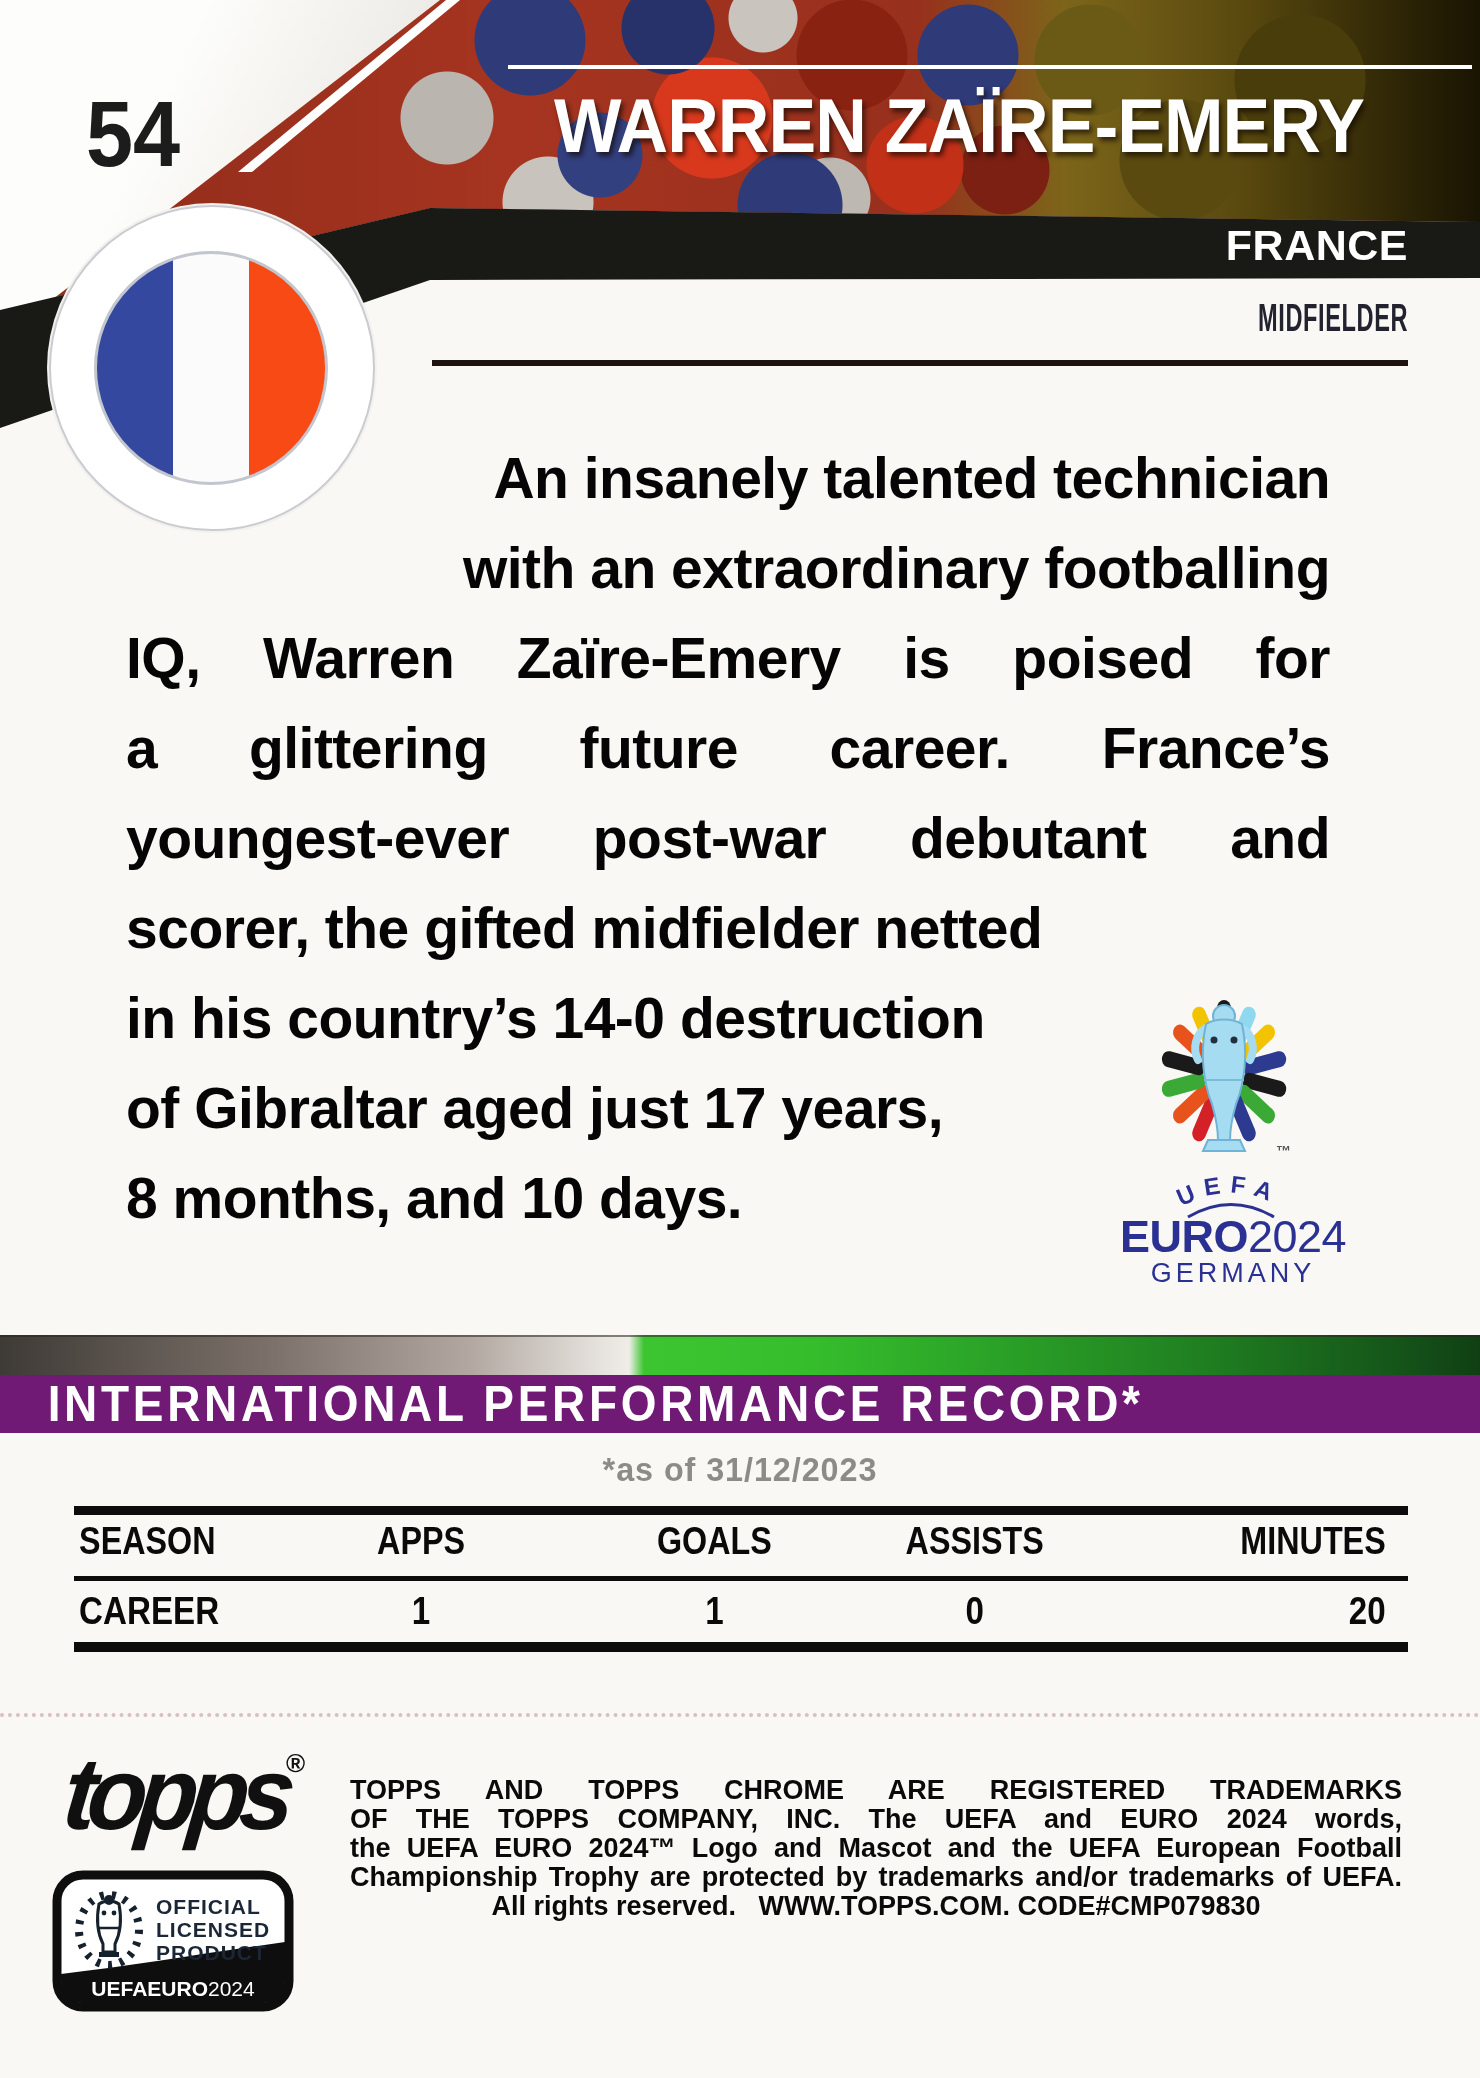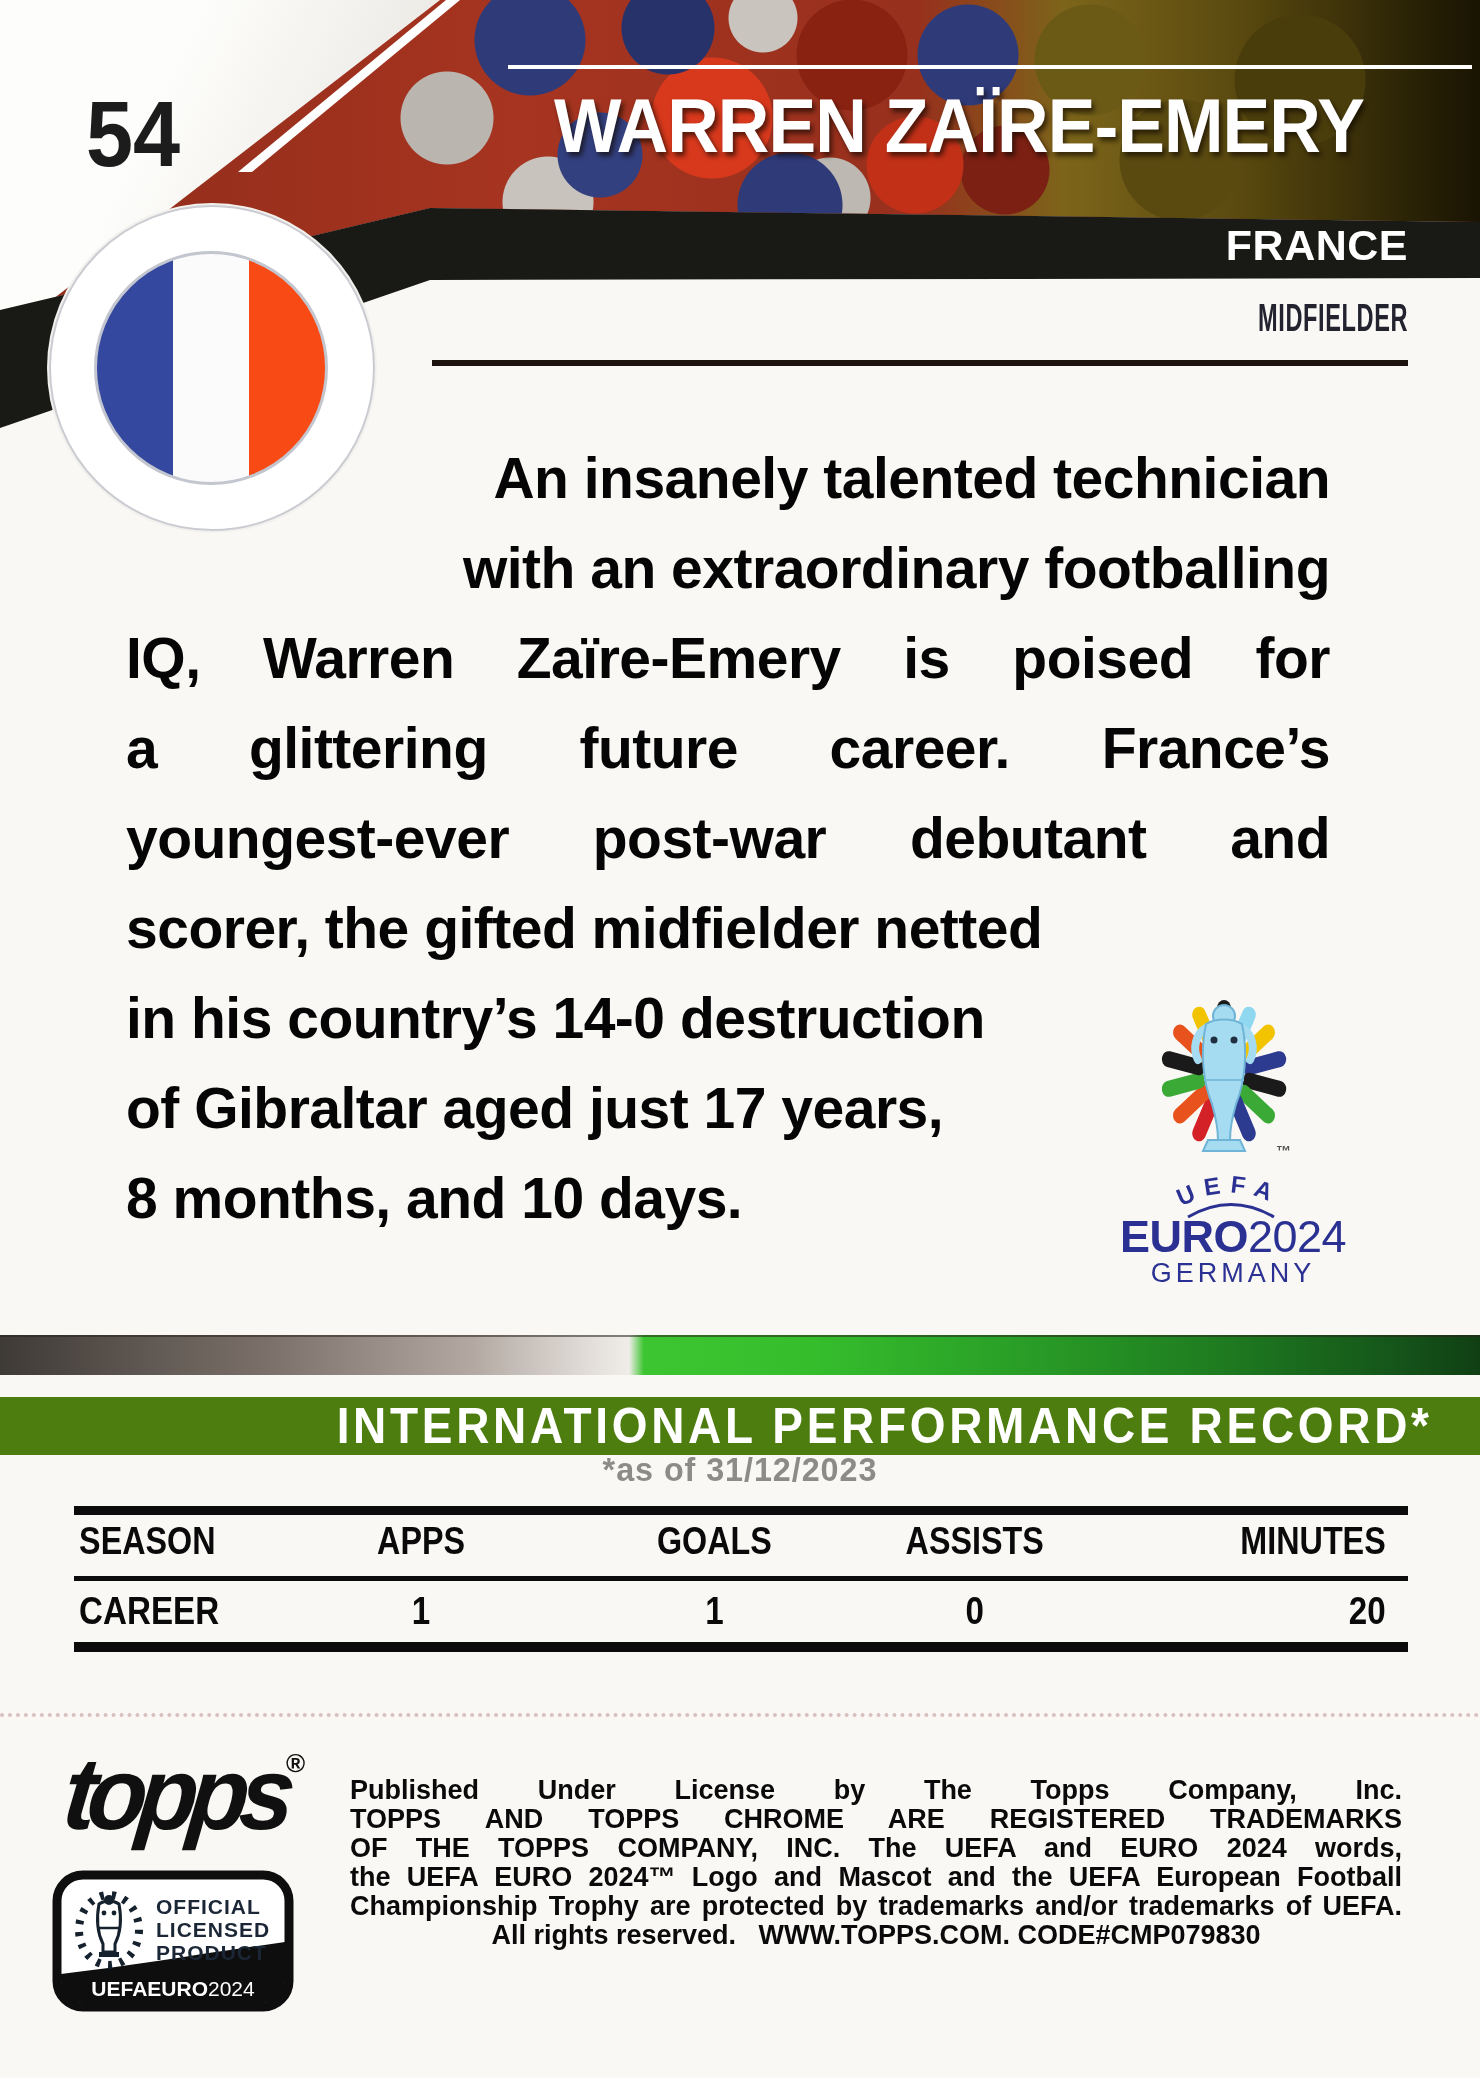--- a/index.html
+++ b/index.html
@@ -62,22 +62,22 @@
   .uefa-svg{position:absolute;left:1158px;top:1172px;}
   .euro-word{position:absolute;left:1100px;top:1214px;width:266px;text-align:center;
     font-size:45px;font-weight:700;color:#2b3192;line-height:1;letter-spacing:-.5px;}
   .euro-word .thin{font-weight:400;}
   .germany{position:absolute;left:1100px;top:1260px;width:266px;text-align:center;
     font-size:27px;font-weight:400;color:#2b3192;letter-spacing:4px;line-height:1;}
   
   .grad-band{position:absolute;left:0;top:1335px;width:1480px;height:38px;border-top:2px solid rgba(40,35,28,.55);
     background:linear-gradient(90deg,#3e3a36 0%,#7b7069 18%,#b3a9a2 32%,#ddd8d3 39%,#f0ede9 42.5%,
       #3dc531 43.5%,#35bd2c 55%,#2aa027 68%,#1f7d20 82%,#15561a 94%,#103f14 100%);}
-  .banner{position:absolute;left:0;top:1375px;width:1480px;height:58px;background:#4d7c0f;
-    text-align:right;line-height:58px;margin-top:22px;}
+  .banner{position:absolute;left:0;top:1375px;width:1480px;height:58px;background:#701a75;
+    text-align:left;line-height:58px;}
   .banner span{display:inline-block;font-size:50px;font-weight:700;color:#ffffff;letter-spacing:4px;
     transform:scaleX(.92);transform-origin:center;}
   .asof{position:absolute;left:0;top:1450px;width:1480px;text-align:center;font-size:34px;
     font-weight:700;color:#8d8b88;letter-spacing:1px;transform:scaleX(.95);}
   .tline{position:absolute;left:74px;width:1334px;background:#0c0c0c;}
   .t1{top:1506px;height:9px;}
   .t2{top:1576px;height:5px;}
   .t3{top:1642px;height:10px;}
   .trow-grid{position:absolute;left:74px;width:1334px;display:grid;
     grid-template-columns:14% 24% 20% 19% 23%;}
@@ -221,21 +221,20 @@
     </g>
     <text x="104" y="44" font-family="Liberation Sans, sans-serif" font-size="21" font-weight="700" fill="#1b2737" letter-spacing="1">OFFICIAL</text>
     <text x="104" y="67" font-family="Liberation Sans, sans-serif" font-size="21" font-weight="700" fill="#1b2737" letter-spacing="1">LICENSED</text>
     <text x="104" y="90" font-family="Liberation Sans, sans-serif" font-size="21" font-weight="700" fill="#1b2737" letter-spacing="1">PRODUCT</text>
     <text x="121" y="126" text-anchor="middle" font-family="Liberation Sans, sans-serif" font-size="21" fill="#ffffff">
       <tspan font-weight="700">UEFAEURO</tspan><tspan font-weight="400">2024</tspan>
     </text>
   </svg>
 
   <div class="legal">
-    <div class="legal-line">Published Under License by The Topps Company, Inc.</div>
     <div class="legal-line">TOPPS AND TOPPS CHROME ARE REGISTERED TRADEMARKS</div>
     <div class="legal-line">OF THE TOPPS COMPANY, INC. The UEFA and EURO 2024 words,</div>
     <div class="legal-line">the UEFA EURO 2024™ Logo and Mascot and the UEFA European Football</div>
     <div class="legal-line">Championship Trophy are protected by trademarks and/or trademarks of UEFA.</div>
     <div class="legal-line center">All rights reserved.&nbsp;&nbsp;&nbsp;WWW.TOPPS.COM. CODE#CMP079830</div>
   </div>
 
 </div>
 
 </body></html>

